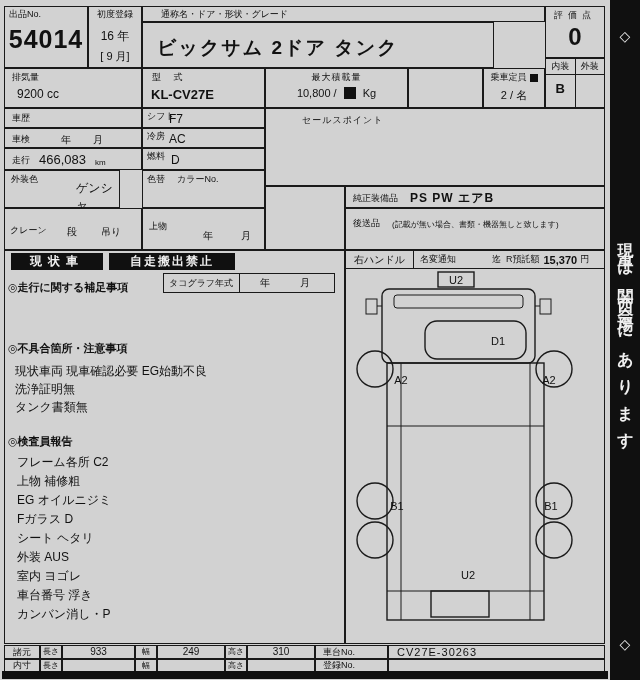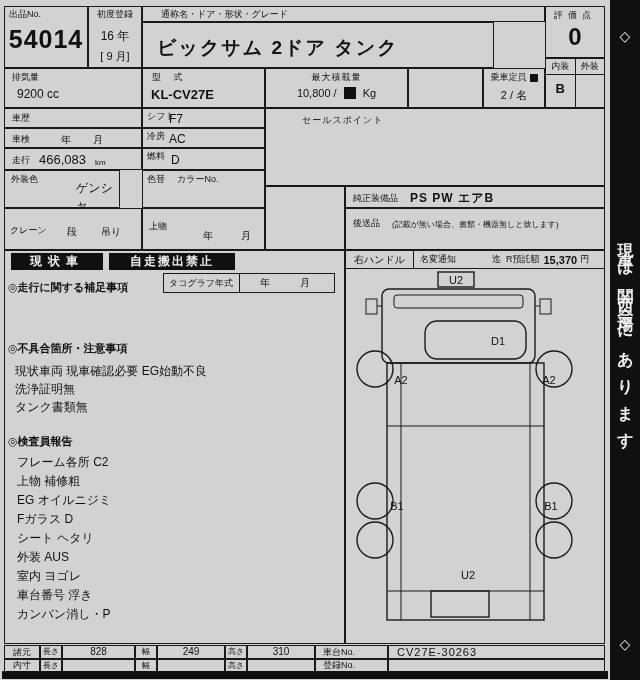--- a/index.html
+++ b/index.html
@@ -236,21 +236,21 @@
         <text x="203" y="115" text-anchor="middle">A2</text>
         <text x="51" y="241" text-anchor="middle">B1</text>
         <text x="205" y="241" text-anchor="middle">B1</text>
         <text x="122" y="310" text-anchor="middle">U2</text>
       </g>
     </svg>
   </div>
 
   <div class="cell ctr" style="left:4px;top:645px;width:36px;height:14px;font-size:9px;line-height:12px;">諸元</div>
   <div class="cell ctr tiny" style="left:40px;top:645px;width:22px;height:14px;line-height:12px;">長さ</div>
-  <div class="cell ctr" style="left:62px;top:645px;width:73px;height:14px;font-size:10px;line-height:12px;">828</div>
+  <div class="cell ctr" style="left:62px;top:645px;width:73px;height:14px;font-size:10px;line-height:12px;">933</div>
   <div class="cell ctr tiny" style="left:135px;top:645px;width:22px;height:14px;line-height:12px;">幅</div>
   <div class="cell ctr" style="left:157px;top:645px;width:68px;height:14px;font-size:10px;line-height:12px;">249</div>
   <div class="cell ctr tiny" style="left:225px;top:645px;width:22px;height:14px;line-height:12px;">高さ</div>
   <div class="cell ctr" style="left:247px;top:645px;width:68px;height:14px;font-size:10px;line-height:12px;">310</div>
   <div class="cell" style="left:315px;top:645px;width:73px;height:14px;font-size:9px;line-height:12px;padding-left:7px;">車台No.</div>
   <div class="cell" style="left:388px;top:645px;width:217px;height:14px;font-size:11px;line-height:12px;padding-left:8px;letter-spacing:1px;">CV27E-30263</div>
 
   <div class="cell ctr" style="left:4px;top:659px;width:36px;height:13px;font-size:9px;line-height:11px;">内寸</div>
   <div class="cell ctr tiny" style="left:40px;top:659px;width:22px;height:13px;line-height:11px;">長さ</div>
   <div class="cell" style="left:62px;top:659px;width:73px;height:13px;"></div>

